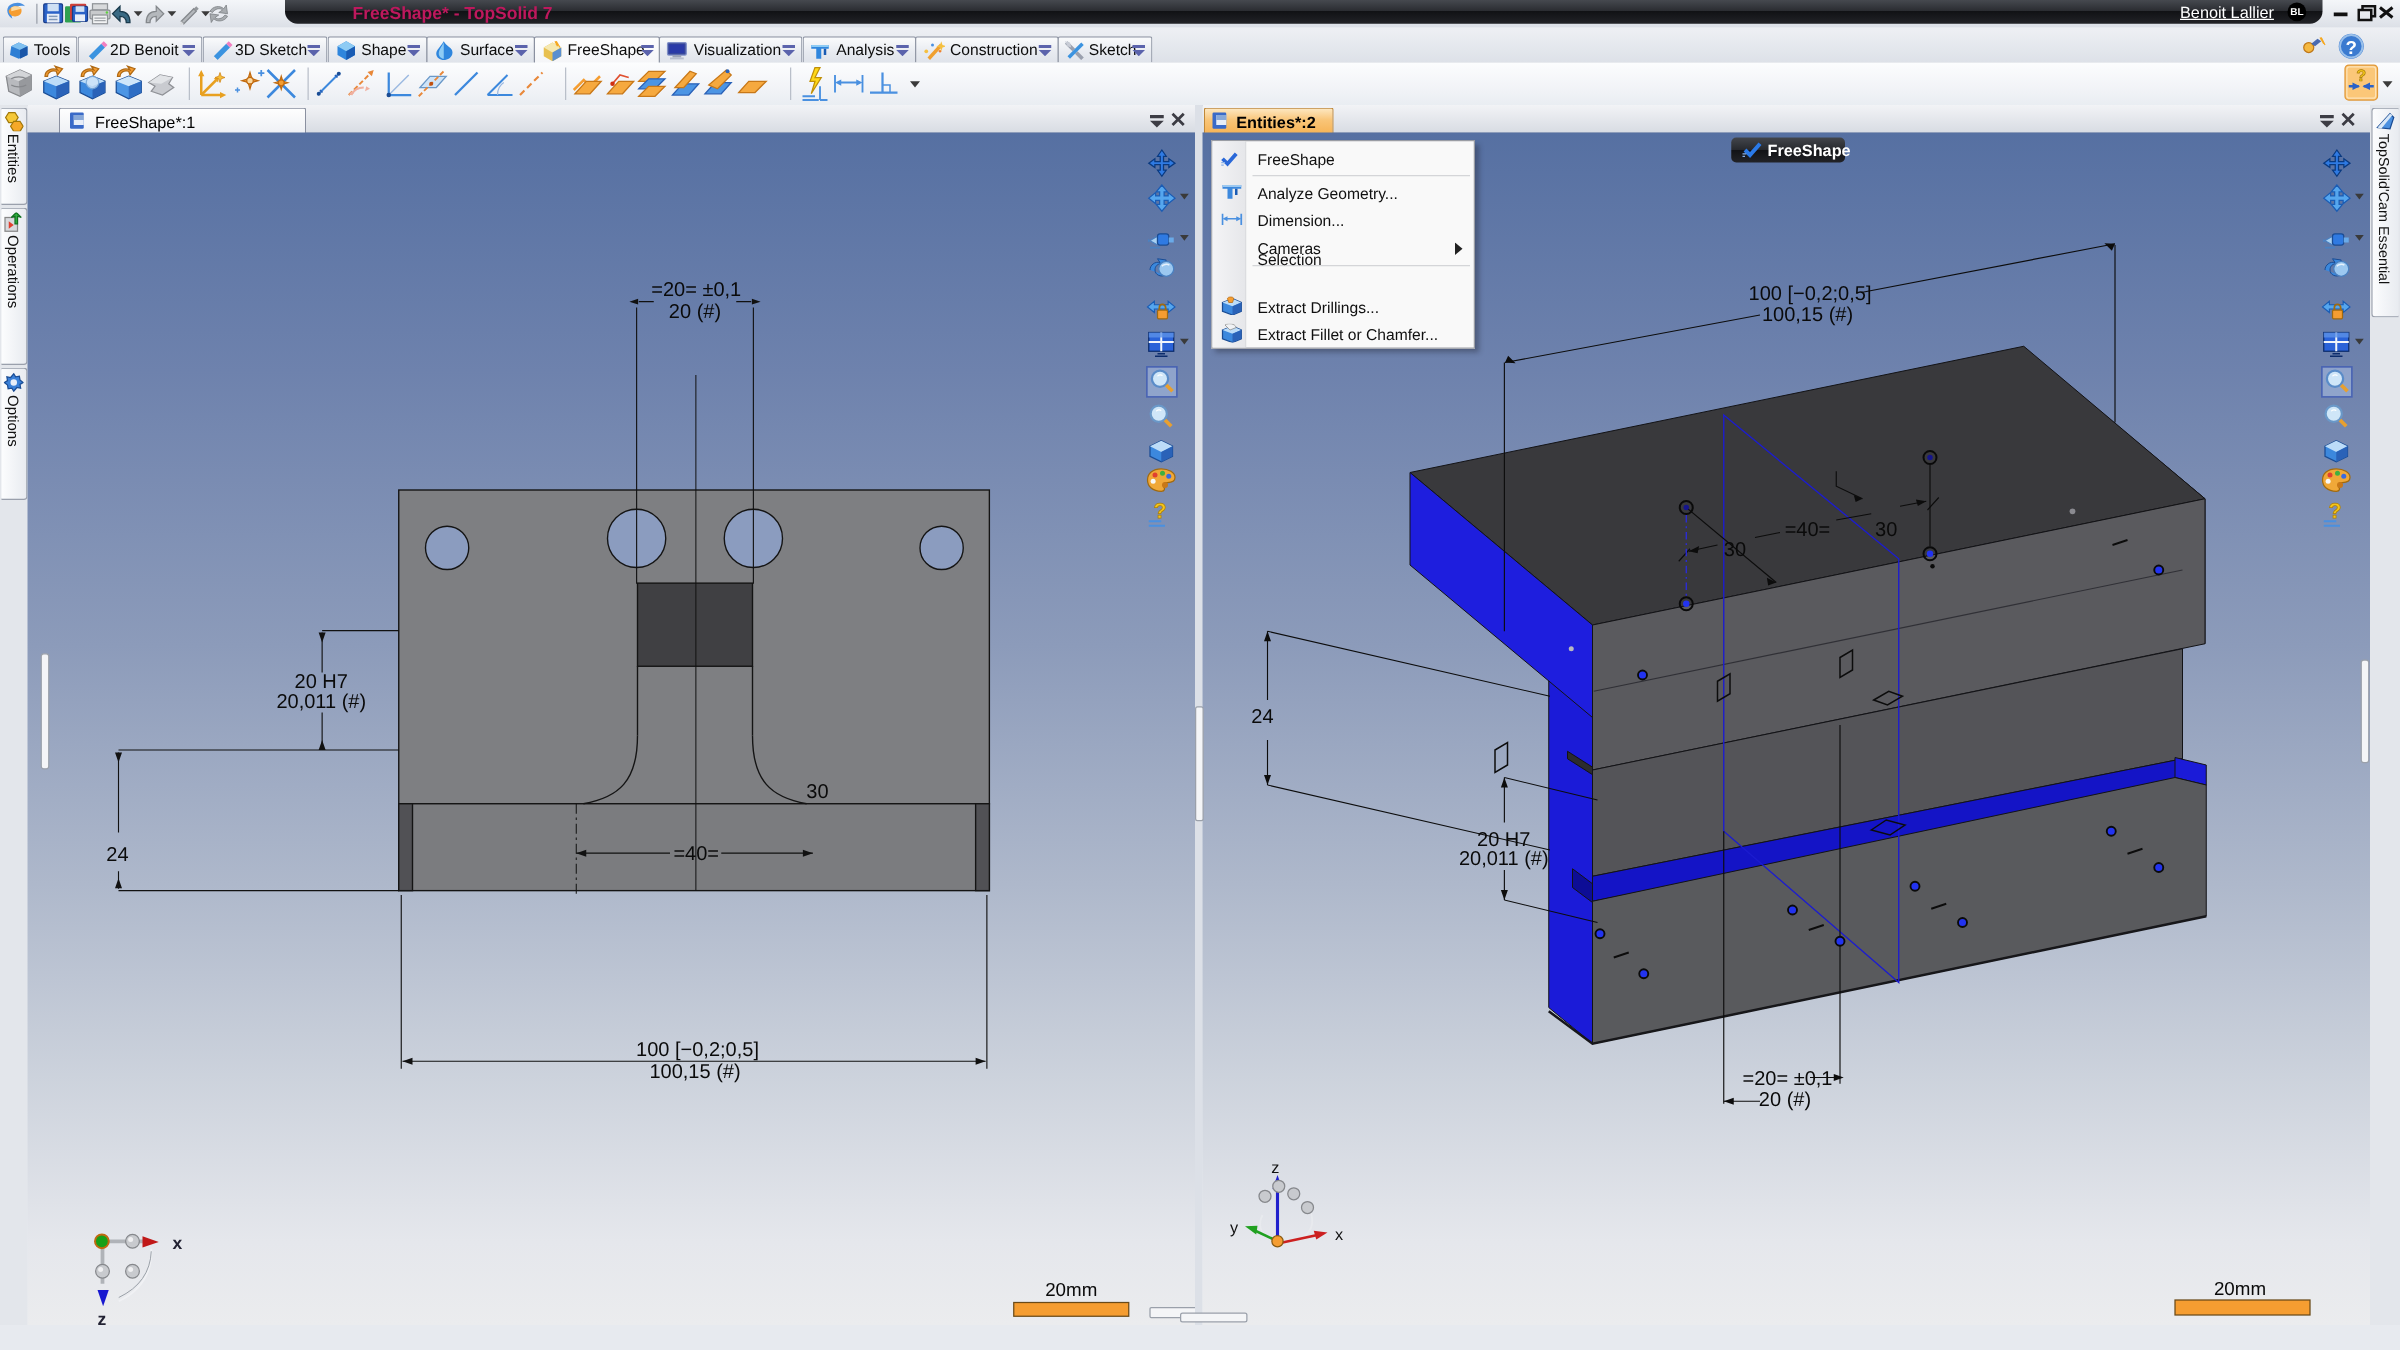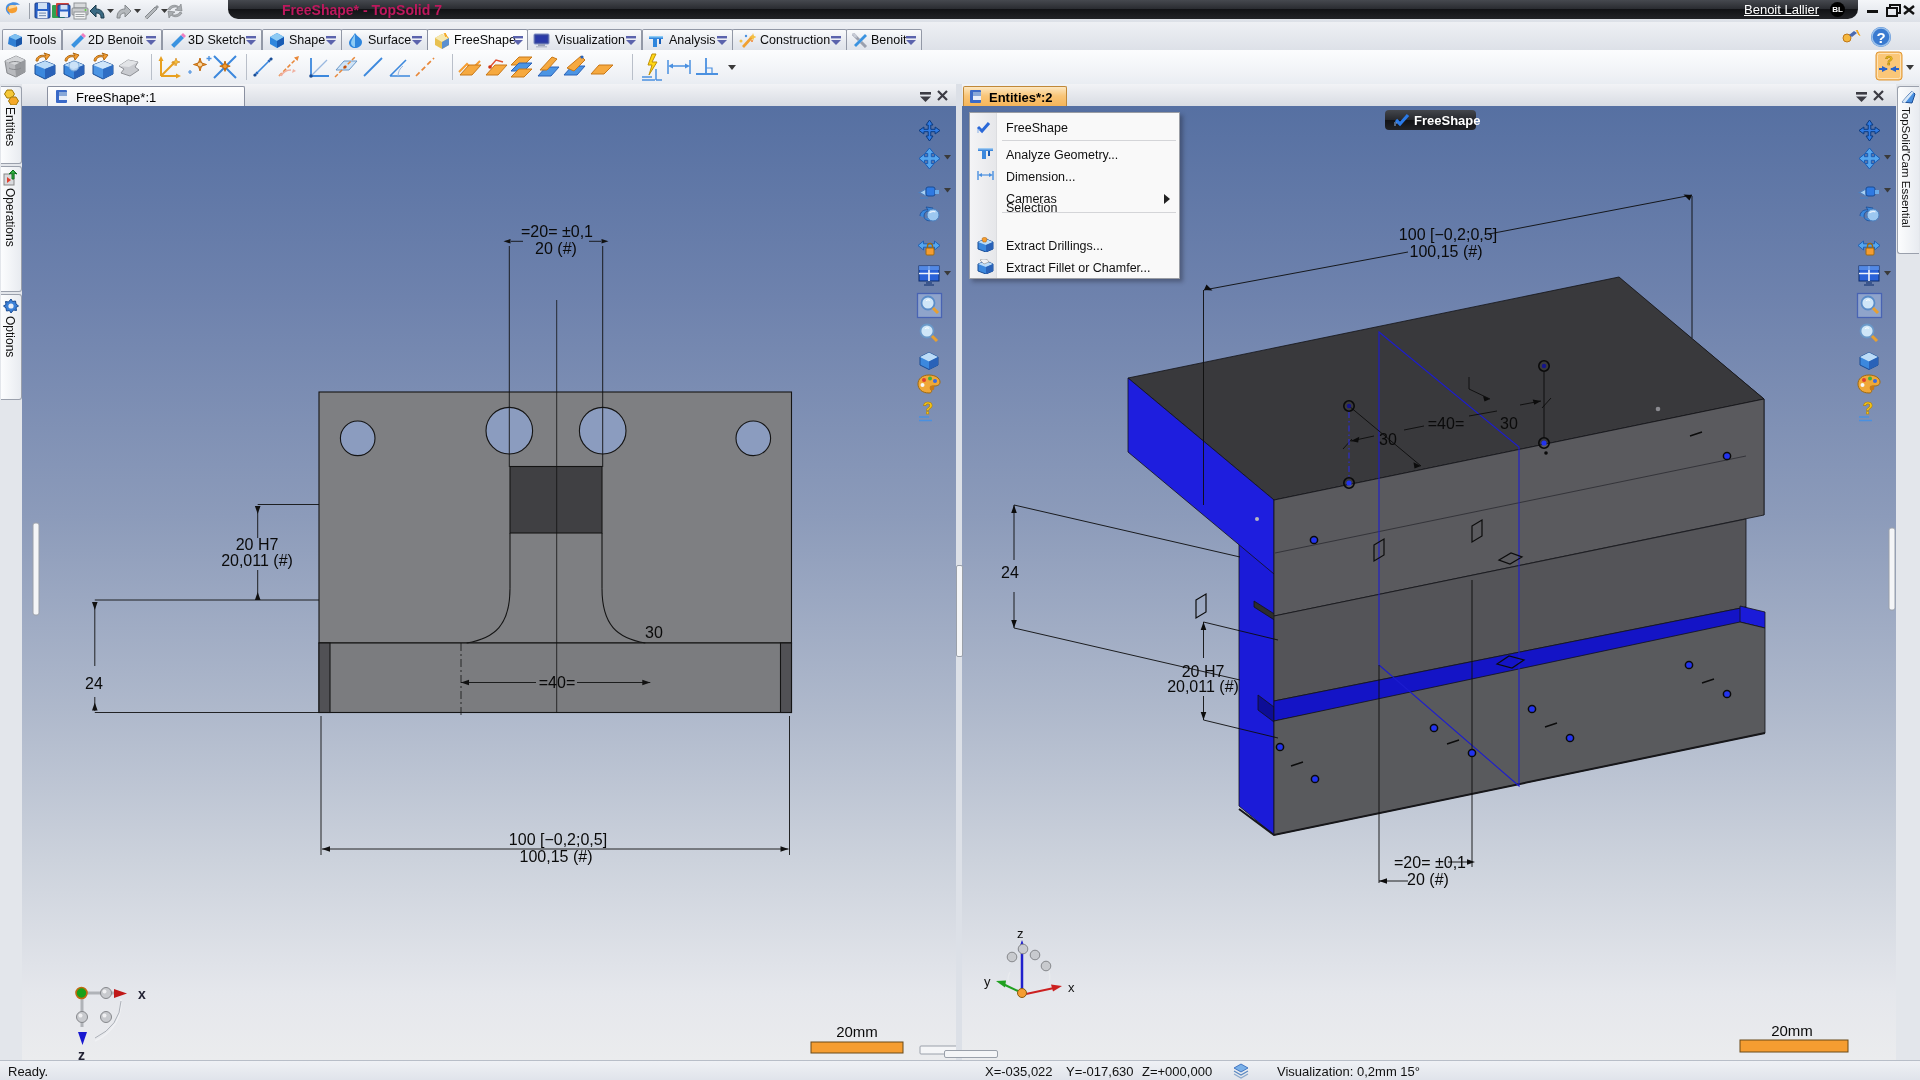--- a/index.html
+++ b/index.html
@@ -209,21 +209,21 @@
         <rect x="1" y="0" width="10" height="2.4" fill="#5b63ac"></rect>
         <path d="M1 4h10L6 9z" fill="#5b63ac"></path>
       </svg>
     </div>
  <div class="abs rtab" style="left:846px;width:74px">
       <svg class="abs" style="left:4px;top:2px" width="18" height="16">
         <path d="M2 2l6 6M10 10l5 5" stroke="#9aa0ae" stroke-width="3"></path>
         <path d="M14 2 3 13l2 2L16 4z" fill="#3b93e0"></path>
         <path d="M1 1l4 1 1 4-3-1z" fill="#c8ccd6"></path>
       </svg>
-      <span class="lbl" style="left:24px">Benoit</span>
+      <span class="lbl" style="left:24px">Sketch</span>
       <svg class="chev" style="left:58px" viewBox="0 0 13 9">
         <rect x="1" y="0" width="10" height="2.4" fill="#5b63ac"></rect>
         <path d="M1 4h10L6 9z" fill="#5b63ac"></path>
       </svg>
     </div>
  <svg class="abs" width="80" height="28" style="left:1840px;top:22px">
       <circle cx="7" cy="16" r="4" fill="#f5b840" stroke="#c07818"></circle>
       <path d="M9 13l5-4 3 2-5 4z" fill="#4a6ab0"></path>
       <path d="M16 8l3 5-2-5 3 6" stroke="#f5a820" fill="none"></path>
       <circle cx="41" cy="15" r="10" fill="#3a7ad0"></circle>
@@ -711,24 +711,12 @@
    <circle cx="1022" cy="993" r="4.5" fill="#f59d31" stroke="#8a5a10"></circle>
    <text x="1017" y="938" font-size="13" fill="#111">z</text>
    <text x="1068" y="992" font-size="13" fill="#111">x</text>
    <text x="984" y="986" font-size="13" fill="#111">y</text>
   </g>
   <rect x="1740" y="1040" width="108" height="12" fill="#f59d31" stroke="#6a4a18"></rect>
   <text x="1792" y="1036" font-size="15" fill="#0a0a0a" text-anchor="middle">20mm</text>
   <rect x="1889" y="528" width="6" height="82" rx="2" fill="#f4f5f7" stroke="#9aa0aa"></rect>
   <use href="#vpt" x="1857" y="106"></use>
  </svg></div>
- <div class="abs" id="statusbar">
-   <span class="st" style="left:8px">Ready.</span>
-   <span class="st" style="left:985px">X=-035,022</span>
-   <span class="st" style="left:1066px">Y=-017,630</span>
-   <span class="st" style="left:1142px">Z=+000,000</span>
-   <svg class="abs" style="left:1232px;top:2px" width="18" height="16">
-        <path d="M9 1 16 5 9 9 2 5z" fill="#7ab0e8" stroke="#2a62b8" stroke-width=".8"></path>
-        <path d="M2 8l7 4 7-4" fill="none" stroke="#5a88c0" stroke-width="1.2"></path>
-        <path d="M2 11l7 4 7-4" fill="none" stroke="#8aa8cc" stroke-width="1.2"></path>
-      </svg>
-      <span class="st" style="left:1277px">Visualization: 0,2mm 15°</span>
- </div>
 </div>
 </body></html>

